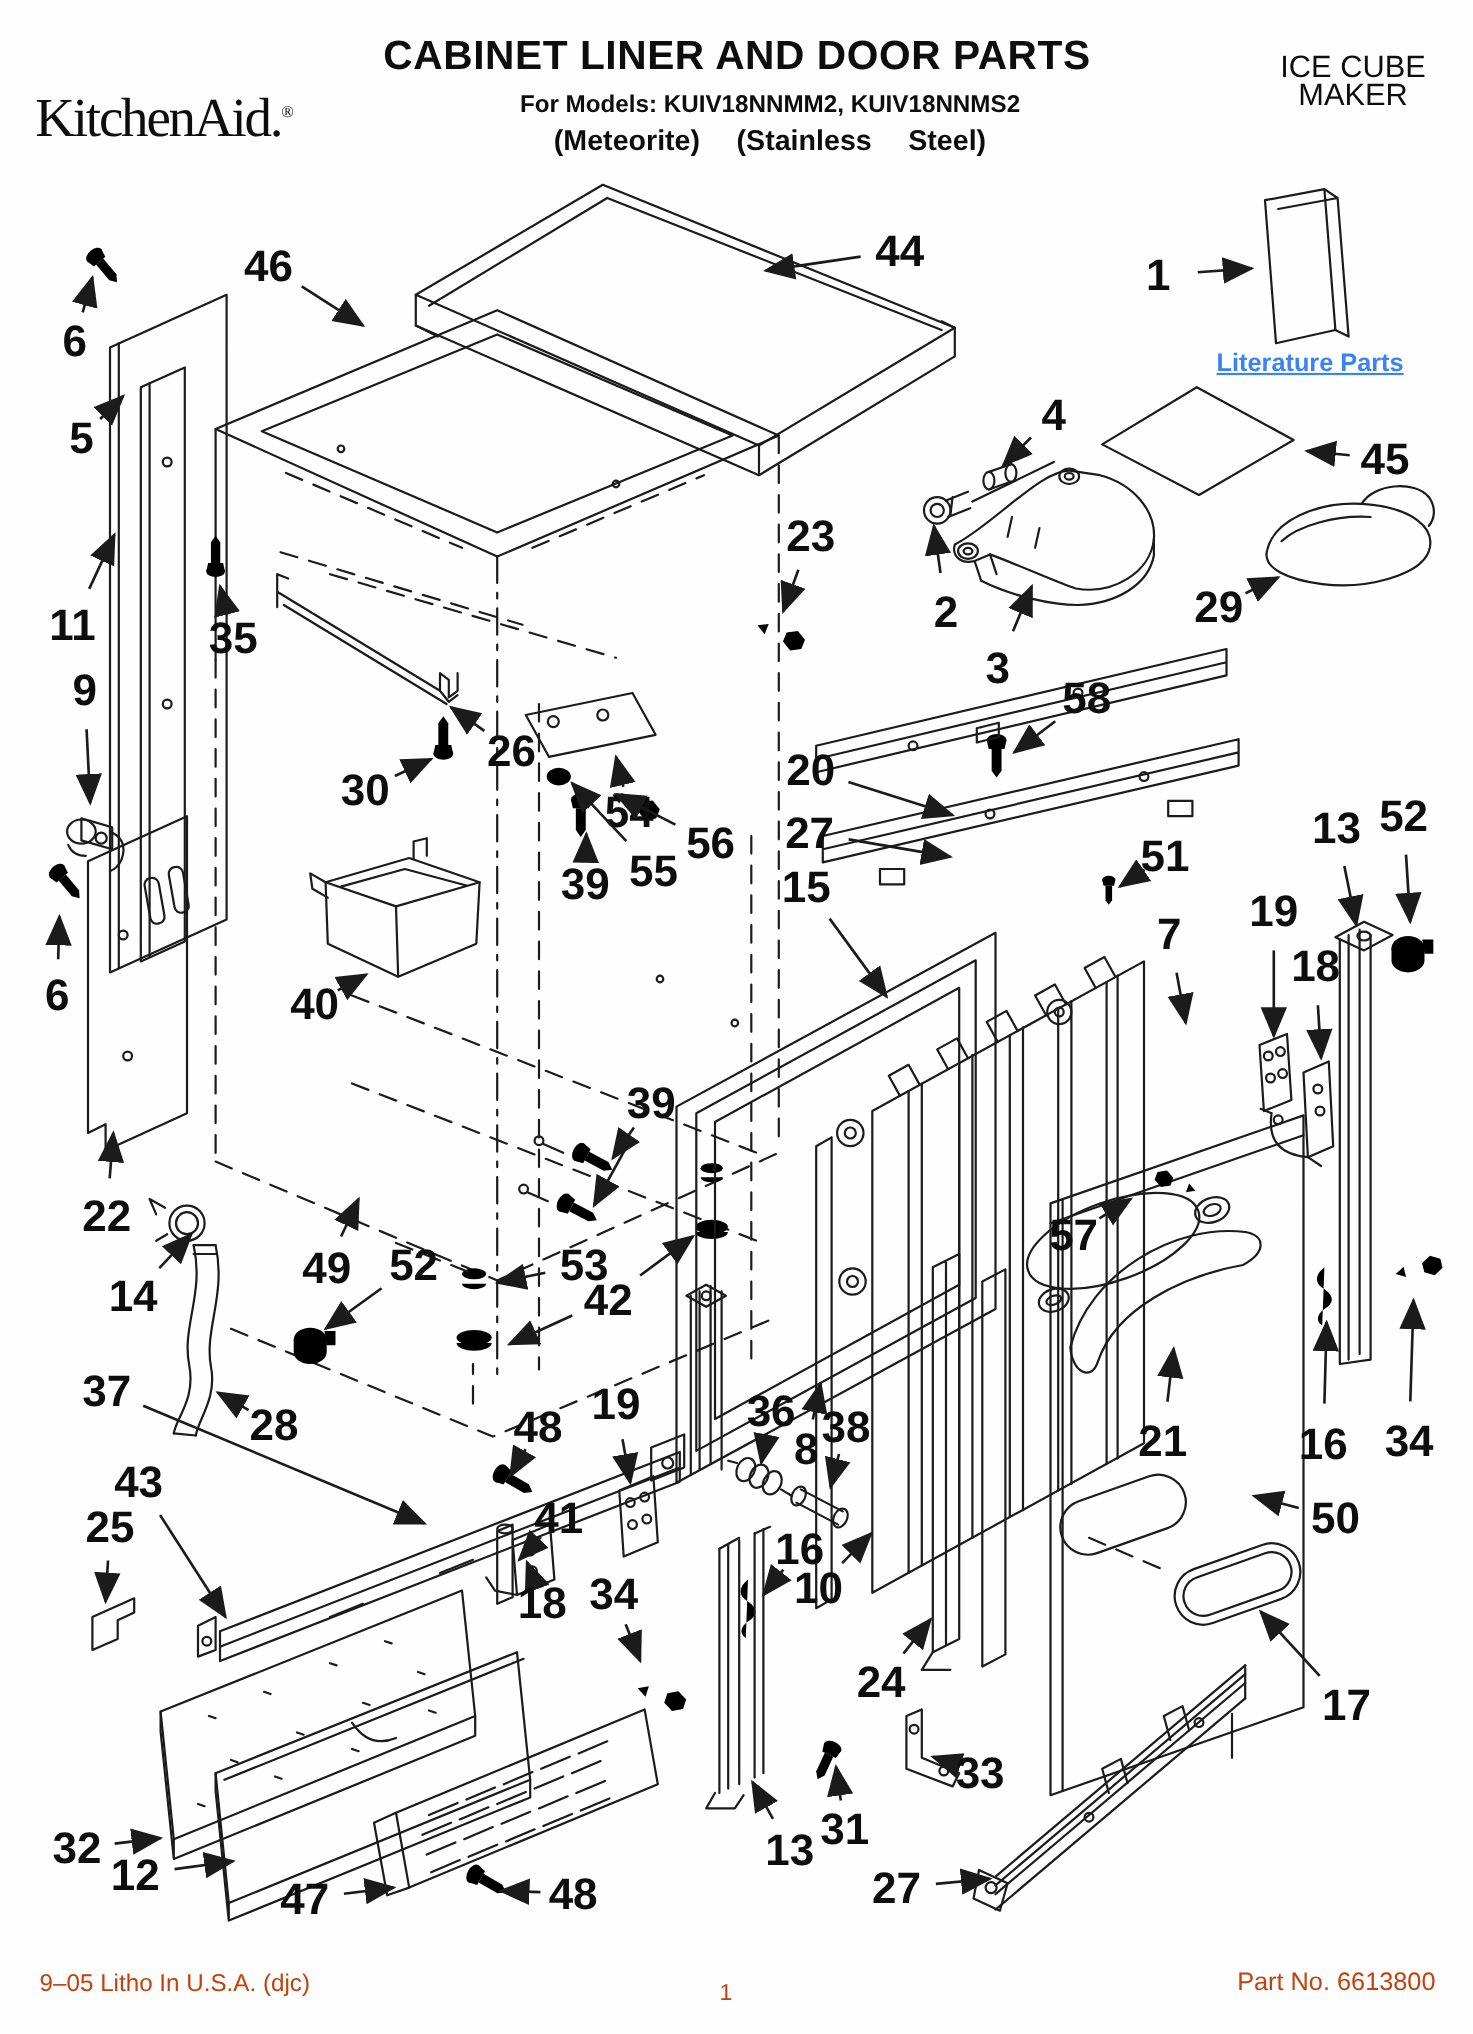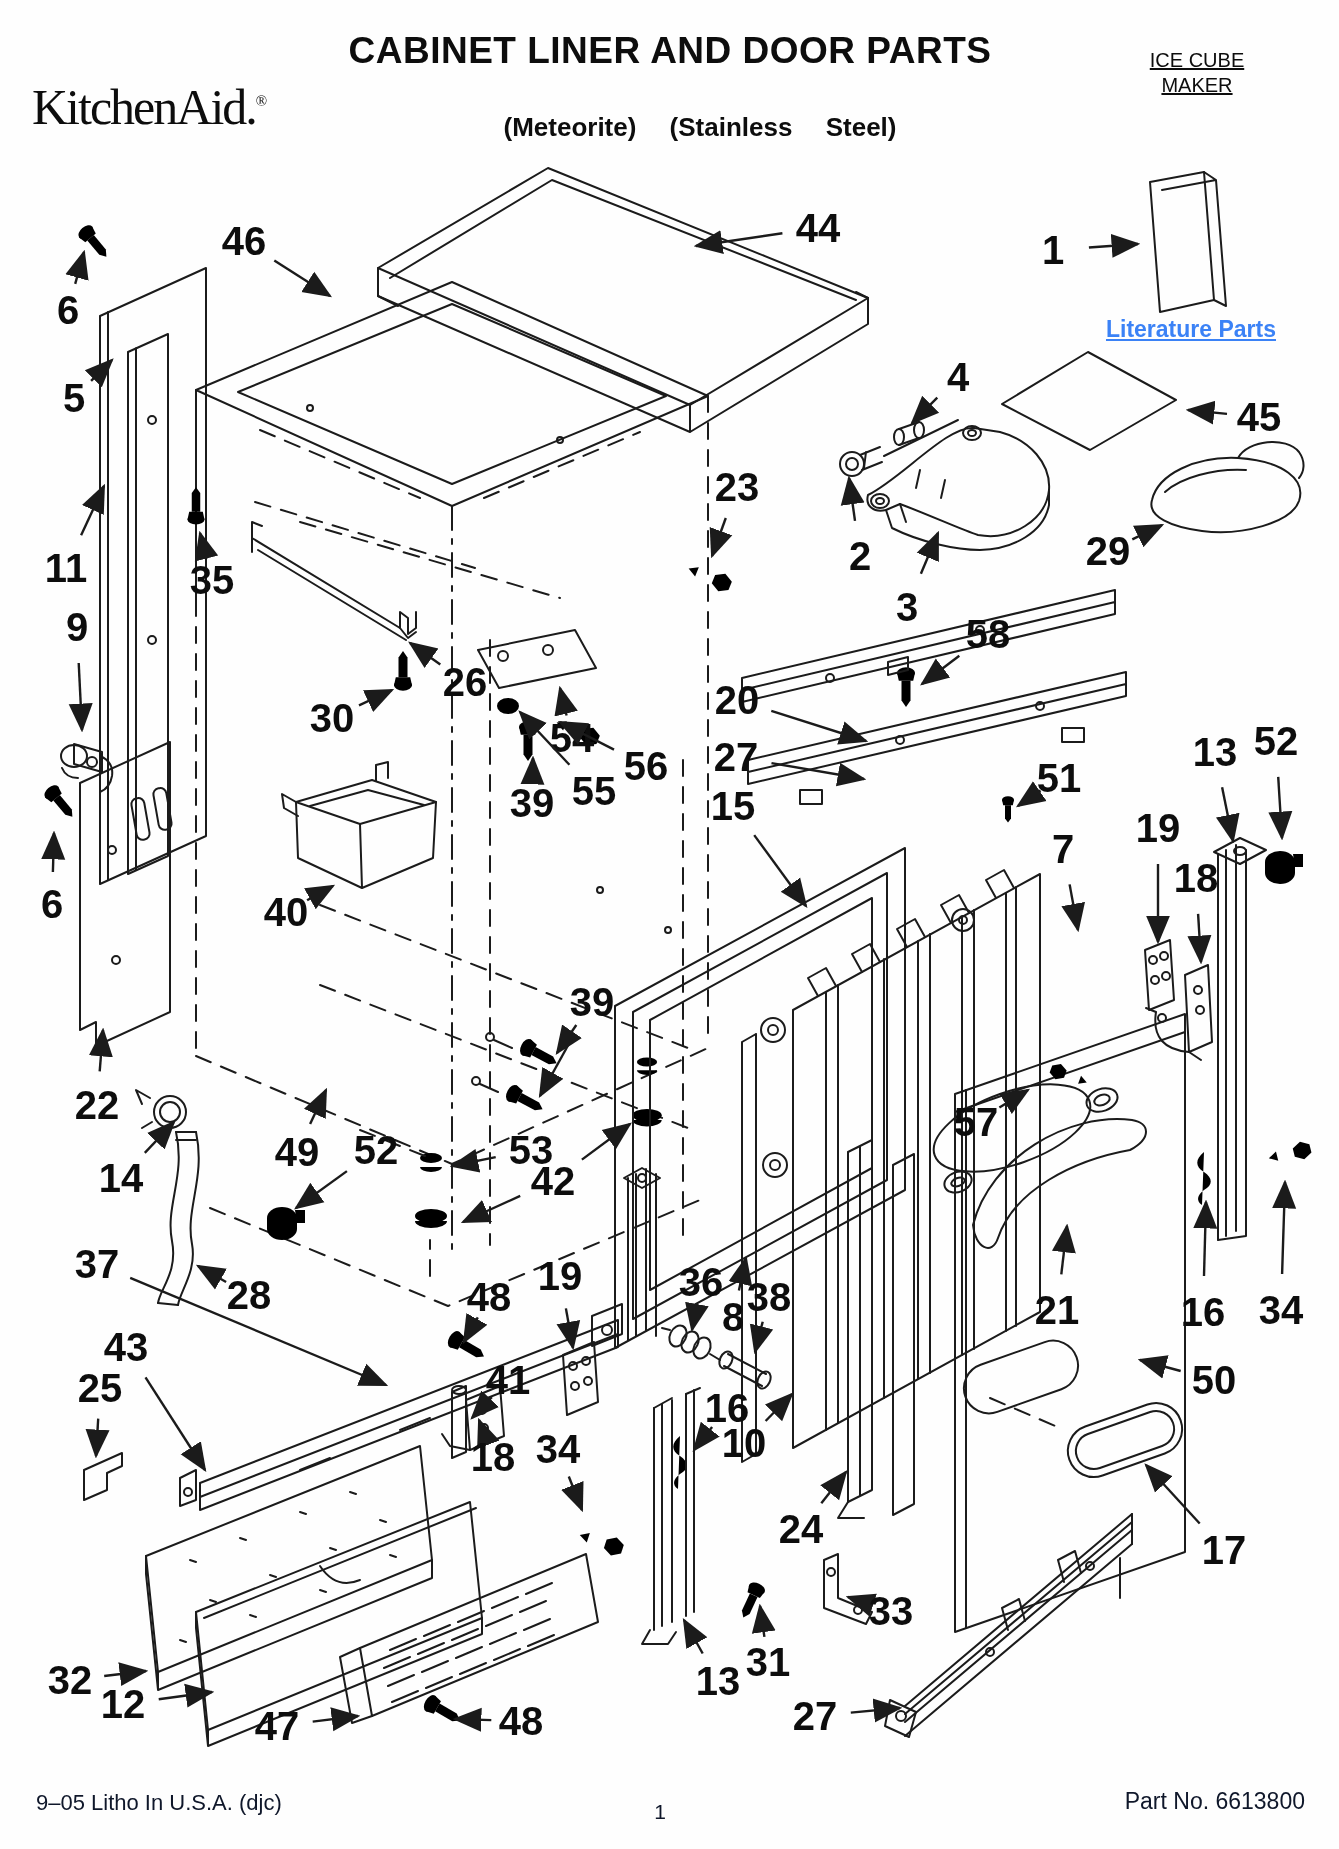--- a/index.html
+++ b/index.html
@@ -2,47 +2,48 @@
 <html><head>
 <meta charset="utf-8">
 <style>
   html,body{margin:0;padding:0;background:#fff;}
   #page{position:relative;width:1339px;height:1849px;background:#fefefe;
         font-family:"Liberation Sans",sans-serif;color:#111;overflow:hidden;}
   .hdr{position:absolute;text-align:center;color:#0d0d0d;}
   #title{left:170px;top:30px;width:1000px;font-size:37px;font-weight:bold;letter-spacing:.5px;}
   #models{left:200px;top:82px;width:1000px;font-size:22px;font-weight:bold;}
   #finishes{left:200px;top:112px;width:1000px;font-size:26px;font-weight:bold;word-spacing:26px;}
-  #corner{left:1097px;top:48px;width:200px;font-size:20px;line-height:25px;text-decoration:underline;}
+  #corner{left:1130px;top:48px;width:200px;font-size:28px;line-height:25px;}
   #brand{position:absolute;left:32px;top:78px;font-family:"Liberation Serif",serif;
          font-weight:normal;font-size:50px;letter-spacing:-2px;color:#0d0d0d;}
   #brand sup{font-size:15px;letter-spacing:0;}
   #lit{position:absolute;left:1086px;top:316px;width:210px;text-align:center;
        font-size:23px;font-weight:bold;text-decoration:underline;color:#3b82f6;}
-  .ftr{position:absolute;font-size:22px;color:#0f172a;}
+  .ftr{position:absolute;font-size:22px;color:#c2410c;}
   #ftr-left{left:36px;top:1790px;}
   #ftr-page{left:560px;top:1800px;width:200px;text-align:center;font-size:21px;}
   #ftr-right{left:1020px;top:1788px;width:285px;text-align:right;font-size:23px;}
   svg{position:absolute;left:0;top:0;}
   .ln,.art path,.art line,.art polyline,.art rect,.art ellipse,.art circle
       {fill:none;stroke:#1b1b1b;stroke-width:2;stroke-linecap:round;stroke-linejoin:round;}
   .thick{stroke-width:4.5;}
   .dash{stroke-dasharray:16 11;}
   .dashdot{stroke-dasharray:24 9 5 9;}
   .callout-text{font-family:"Liberation Sans",sans-serif;font-size:40px;font-weight:bold;
                 fill:#0d0d0d;text-anchor:middle;}
   .leader{fill:none;stroke:#1b1b1b;stroke-width:2.4;}
 </style>
 </head>
 <body>
 
 <div id="page">
 
   <div id="brand"><span>KitchenAid.</span><sup>®</sup></div>
   <div id="title" class="hdr">CABINET LINER AND DOOR PARTS</div>
+  <div id="models" class="hdr">For Models: KUIV18NNMM2, KUIV18NNMS2</div>
   <div id="finishes" class="hdr">(Meteorite) (Stainless Steel)</div>
   <div id="corner" class="hdr">
     <div>ICE CUBE</div>
     <div>MAKER</div>
   </div>
   <div id="lit">Literature Parts</div>
 
   <svg width="1339" height="1849" viewBox="0 0 1339 1849">
     <defs>
       <marker id="arr" viewBox="0 0 12 12" refX="11" refY="6" markerWidth="12" markerHeight="12" orient="auto">

